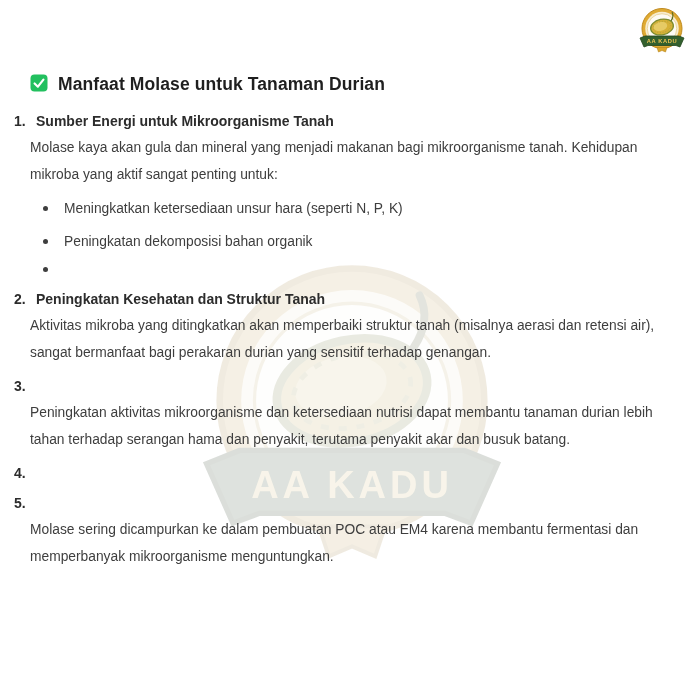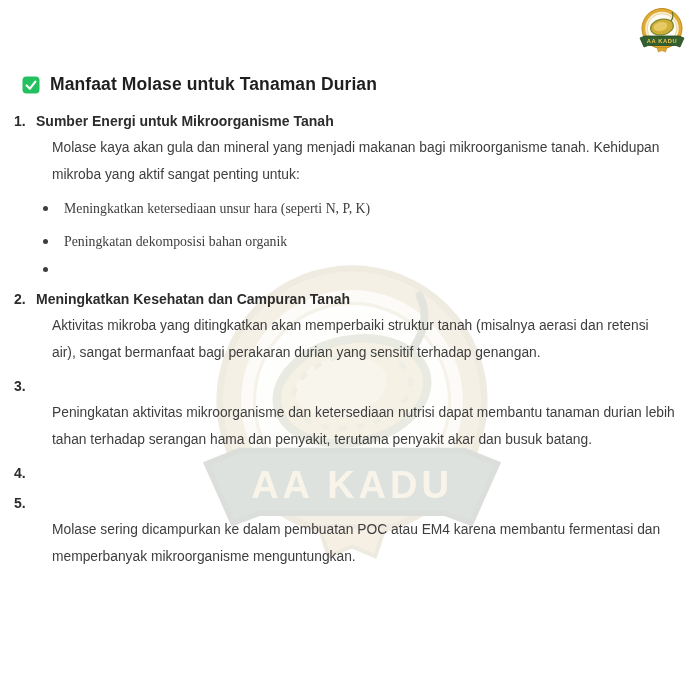--- a/index.html
+++ b/index.html
@@ -30,39 +30,39 @@
     z-index:2;
   }
   .logo-top svg { width:100%; height:100%; }
 
   .content {
     position:absolute; left:14px; top:74px; width:662px;
     z-index:1;
     color:#3e3e3e;
   }
 
-  .title-row { display:flex; align-items:flex-end; gap:10px; margin:0 0 18px 8px; }
+  .title-row { display:flex; align-items:flex-start; gap:10px; margin:0 0 18px 16px; }
   .check-badge { width:18px; height:18px; flex:0 0 auto; display:block; }
   h1.title {
     font-size:17.5px; font-weight:bold; color:#1f1f1f;
     margin:0; letter-spacing:0.1px; line-height:20px;
   }
 
   .section { margin-bottom:11px; }
   .sec-head {
     display:flex; font-weight:bold; color:#2c2c2c;
     font-size:14px; line-height:19px;
   }
   .sec-num { width:22px; flex:0 0 auto; }
   .sec-body {
-    margin:3px 0 0 38px;
+    margin:3px 0 0 16px;
     font-size:13.8px; line-height:27px; color:#3e3e3e;
   }
 
-  .bullets { list-style:none; margin:13px 0 0 22px; padding:0;font-family:Liberation Serif, serif; }
+  .bullets { list-style:none; margin:13px 0 0 22px; padding:0; }
   .bullets li {
     display:flex; align-items:center;
     margin-bottom:18px;
     font-size:13.8px; line-height:15px; color:#3e3e3e;
   }
   .bullet-dot {
     width:5px; height:5px; border-radius:50%;
     background:#3e3e3e; margin:0 16px 0 7px; flex:0 0 auto;
   }
 
@@ -133,21 +133,21 @@
         </li>
         <li>
           <span class="bullet-dot"></span>
         </li>
       </ul>
     </div>
 
     <div class="section">
       <div class="sec-head">
         <span class="sec-num">2.</span>
-        <span>Meningkatkan Kesehatan dan Campuran Tanah</span>
+        <span>Peningkatan Kesehatan dan Struktur Tanah</span>
       </div>
       <p class="sec-body">Aktivitas mikroba yang ditingkatkan akan memperbaiki struktur tanah (misalnya aerasi dan retensi air), sangat bermanfaat bagi perakaran durian yang sensitif terhadap genangan.</p>
     </div>
 
     <div class="section">
       <div class="sec-head">
         <span class="sec-num">3.</span>
       </div>
       <p class="sec-body">Peningkatan aktivitas mikroorganisme dan ketersediaan nutrisi dapat membantu tanaman durian lebih tahan terhadap serangan hama dan penyakit, terutama penyakit akar dan busuk batang.</p>
     </div>

